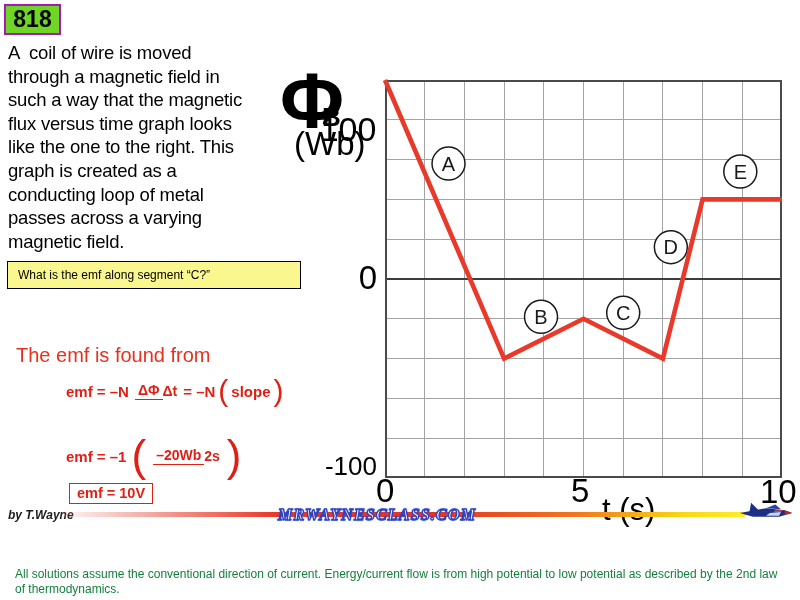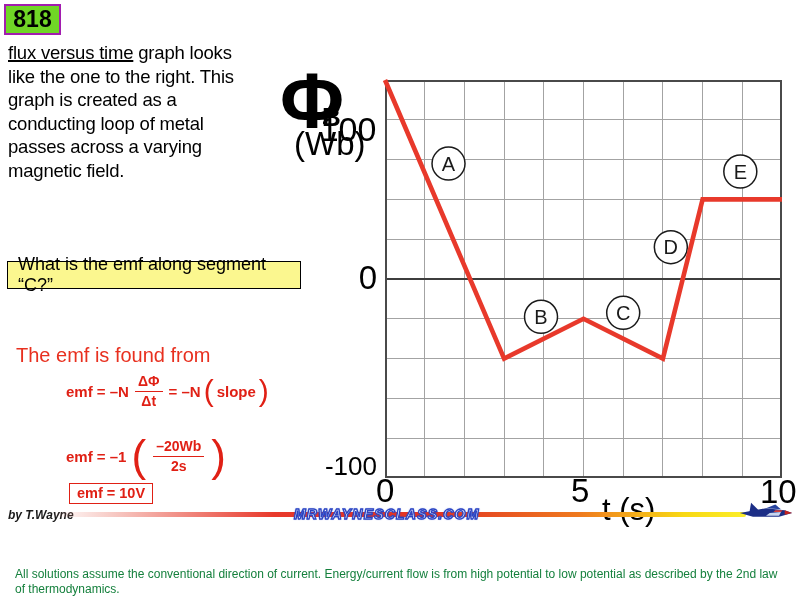--- a/index.html
+++ b/index.html
@@ -13,41 +13,41 @@
     background:#70d626;border:2px solid #a21caf;
     display:flex;align-items:center;justify-content:center;
     font-size:23px;font-weight:bold;color:#000;
   }
   
   .intro{
     position:absolute;left:8px;top:41px;width:300px;
     font-size:18.5px;line-height:23.6px;letter-spacing:-0.2px;
     white-space:pre-wrap;color:#000;
   }
-  .intro .u{text-decoration:underline;text-decoration-thickness:1.5px;}
+  .intro .u{text-decoration-thickness:1.5px;}
   
   .qbox{
     position:absolute;left:7px;top:261px;width:294px;height:28px;
     background:#fbf78f;border:1.5px solid #000;
     display:flex;align-items:center;padding-left:10px;box-sizing:border-box;
-    font-size:18px;color:#000;
+    font-size:12px;color:#000;
   }
   
   .emf-heading{
     position:absolute;left:16px;top:344px;
     font-size:20px;color:#e8301f;
   }
   
   .formulas{
     position:absolute;left:66px;top:370px;
     color:#e02015;font-weight:bold;font-size:15px;
   }
   .f-row{display:flex;align-items:center;gap:4px;height:42px;}
   .f-row.second{height:48px;margin-top:20px;}
-  .frac{display:inline-flex;flex-direction:column;align-items:center;font-size:14px;line-height:1.15;margin:0 2px;}
+  .frac{display:inline-flex;flex-direction:row;align-items:center;font-size:14px;line-height:1.15;margin:0 2px;}
   .frac .num{border-bottom:1.8px solid currentColor;padding:0 3px 1px;}
   .frac .den{padding-top:1px;}
   .paren{font-weight:normal;line-height:1;}
   .p1{font-size:30px;margin:0 -1px;}
   .p2{font-size:44px;margin:0 1px;}
   .result-box{
     display:inline-block;margin-top:3px;margin-left:3px;
     border:1.6px solid currentColor;padding:1px 7px 2px;font-size:14.5px;
   }
   
@@ -69,40 +69,44 @@
     position:absolute;left:8px;top:508px;
     font-size:12px;font-style:italic;font-weight:bold;color:#1a1a1a;
   }
   .gradbar{
     position:absolute;left:52px;top:512px;width:694px;height:4.5px;border-radius:2px;
     background:linear-gradient(90deg,
       rgba(232,57,43,0) 0%, rgba(240,156,146,0.55) 9%,
       #e8392b 32%, #e23423 55%, #ef7a1e 76%, #f8d813 91%, #fbee2a 100%);
   }
   .watermark{
-    position:absolute;left:294px;top:506px;
-    font-size:14px;font-weight:bold;font-style:italic;letter-spacing:1.2px;
+    position:absolute;left:278px;top:506px;
+    font-size:16px;font-weight:bold;font-style:italic;letter-spacing:1.2px;
     color:#ffffff;
     -webkit-text-stroke:1.3px #2b45c4;
     text-shadow:0 0 1px #2b45c4,0 0 2px #2b45c4;
     white-space:nowrap;
+    font-family:Liberation Serif, serif;
   }
   .jet{position:absolute;left:738px;top:499px;width:56px;height:26px;}
   
   .footnote{
     position:absolute;left:15px;top:567px;width:786px;
     font-size:12px;line-height:15px;white-space:pre-wrap;color:#15803d;
   }
 </style>
 </head>
 <body>
 
 <div class="badge">818</div>
 
-<div class="intro"><span class="u">flux versus time</span><span> graph looks
+<div class="intro"><span>A  coil of wire is moved
+through a magnetic field in
+such a way that the magnetic
+</span><span class="u">flux versus time</span><span> graph looks
 like the one to the right. This
 graph is created as a
 conducting loop of metal
 passes across a varying
 magnetic field.</span></div>
 
 <div class="qbox">
   <span>What is the emf along segment “C?”</span>
 </div>
 

